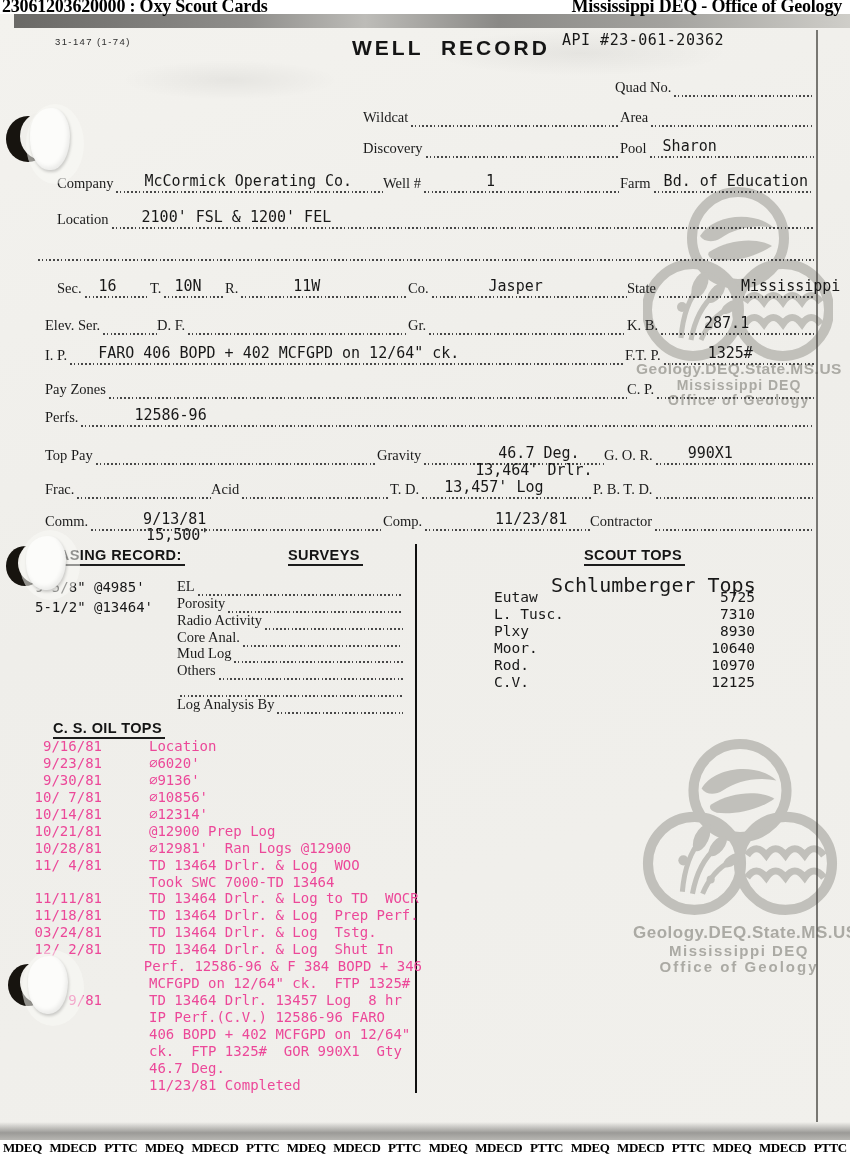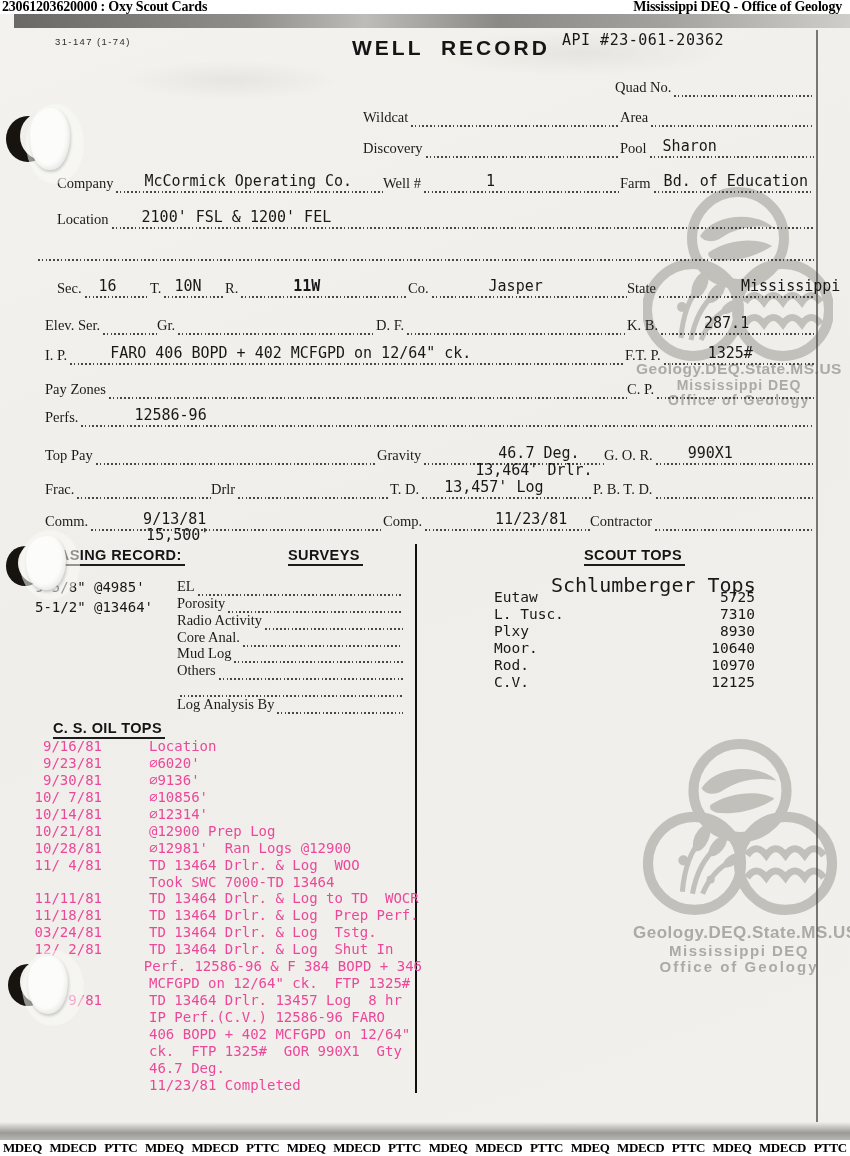--- a/index.html
+++ b/index.html
@@ -2,21 +2,21 @@
 <html><head>
 <meta charset="utf-8">
 <style>
   html,body{margin:0;padding:0;background:#ffffff;}
   .page{position:relative;width:850px;height:1156px;background:#fff;overflow:hidden;
         font-family:"Liberation Serif",serif;color:#111;}
 
   
   .bar{position:absolute;left:0;right:0;background:#fff;color:#000;
        font-family:"Liberation Serif",serif;font-weight:bold;z-index:10;}
-  .bar.top{top:0;height:14px;font-size:14px;line-height:13px;}
+  .bar.top{top:0;height:14px;font-size:18px;line-height:13px;}
   .hdr-left{position:absolute;left:2px;top:0;letter-spacing:-0.2px;}
   .hdr-right{position:absolute;right:8px;top:0;letter-spacing:-0.2px;}
   .bar.bottom{top:1140px;height:16px;display:flex;justify-content:space-between;
               padding:0 3px;font-size:13px;line-height:15px;}
   .bar.bottom span{letter-spacing:-0.4px;}
 
   
   .paper{position:absolute;top:14px;left:0;width:850px;height:1126px;
          background:linear-gradient(160deg,#f3f2ee 0%,#efeeea 45%,#f1f0ec 100%);}
   .top-shade{position:absolute;top:14px;left:14px;width:836px;height:14px;z-index:3;
@@ -241,21 +241,21 @@
       </div>
       <div class="field" style="width:75px;">
         <span class="lbl">T.</span>
         <span class="dots">
           <span class="val" style="left:10px;">10N</span>
         </span>
       </div>
       <div class="field" style="width:183px;">
         <span class="lbl">R.</span>
         <span class="dots">
-          <span class="val" style="left:52px;font-weight:bold;">11W</span>
+          <span class="val" style="left:52px;">11W</span>
         </span>
       </div>
       <div class="field" style="width:219px;">
         <span class="lbl">Co.</span>
         <span class="dots">
           <span class="val" style="left:57px;">Jasper</span>
         </span>
       </div>
       <div class="field grow">
         <span class="lbl">State</span>
@@ -263,41 +263,41 @@
           <span class="val" style="left:58px;padding-left:24px;">Mississippi</span>
         </span>
       </div>
     </div>
 
     <div class="row" style="left:45px;top:316px;width:769px;">
       <div class="field" style="width:112px;">
         <span class="lbl">Elev. Ser.</span>
         <span class="dots"></span>
       </div>
+      <div class="field" style="width:251px;">
+        <span class="lbl">D. F.</span>
+        <span class="dots"></span>
+      </div>
       <div class="field" style="width:219px;">
         <span class="lbl">Gr.</span>
-        <span class="dots"></span>
-      </div>
-      <div class="field" style="width:251px;">
-        <span class="lbl">D. F.</span>
         <span class="dots"></span>
       </div>
       <div class="field grow">
         <span class="lbl">K. B.</span>
         <span class="dots">
           <span class="val" style="left:43px;">287.1</span>
         </span>
       </div>
     </div>
 
     <div class="row" style="left:45px;top:346px;width:769px;">
       <div class="field" style="width:580px;">
         <span class="lbl">I. P.</span>
         <span class="dots">
-          <span class="val" style="left:40px;">FARO 406 BOPD + 402 MCFGPD on 12/64" ck.</span>
+          <span class="val" style="left:28px;">FARO 406 BOPD + 402 MCFGPD on 12/64" ck.</span>
         </span>
       </div>
       <div class="field grow">
         <span class="lbl">F.T. P.</span>
         <span class="dots">
           <span class="val" style="left:44px;">1325#</span>
         </span>
       </div>
     </div>
 
@@ -339,21 +339,21 @@
         </span>
       </div>
     </div>
 
     <div class="row" style="left:45px;top:480px;width:769px;">
       <div class="field" style="width:166px;">
         <span class="lbl">Frac.</span>
         <span class="dots"></span>
       </div>
       <div class="field" style="width:179px;">
-        <span class="lbl">Drlr</span>
+        <span class="lbl">Acid</span>
         <span class="dots"></span>
       </div>
       <div class="field" style="width:203px;">
         <span class="lbl">T. D.</span>
         <span class="dots">
           <span class="val above" style="left:18px;">13,464' Drlr.</span>
           <span class="val" style="left:22px;">13,457' Log</span>
         </span>
       </div>
       <div class="field grow">

